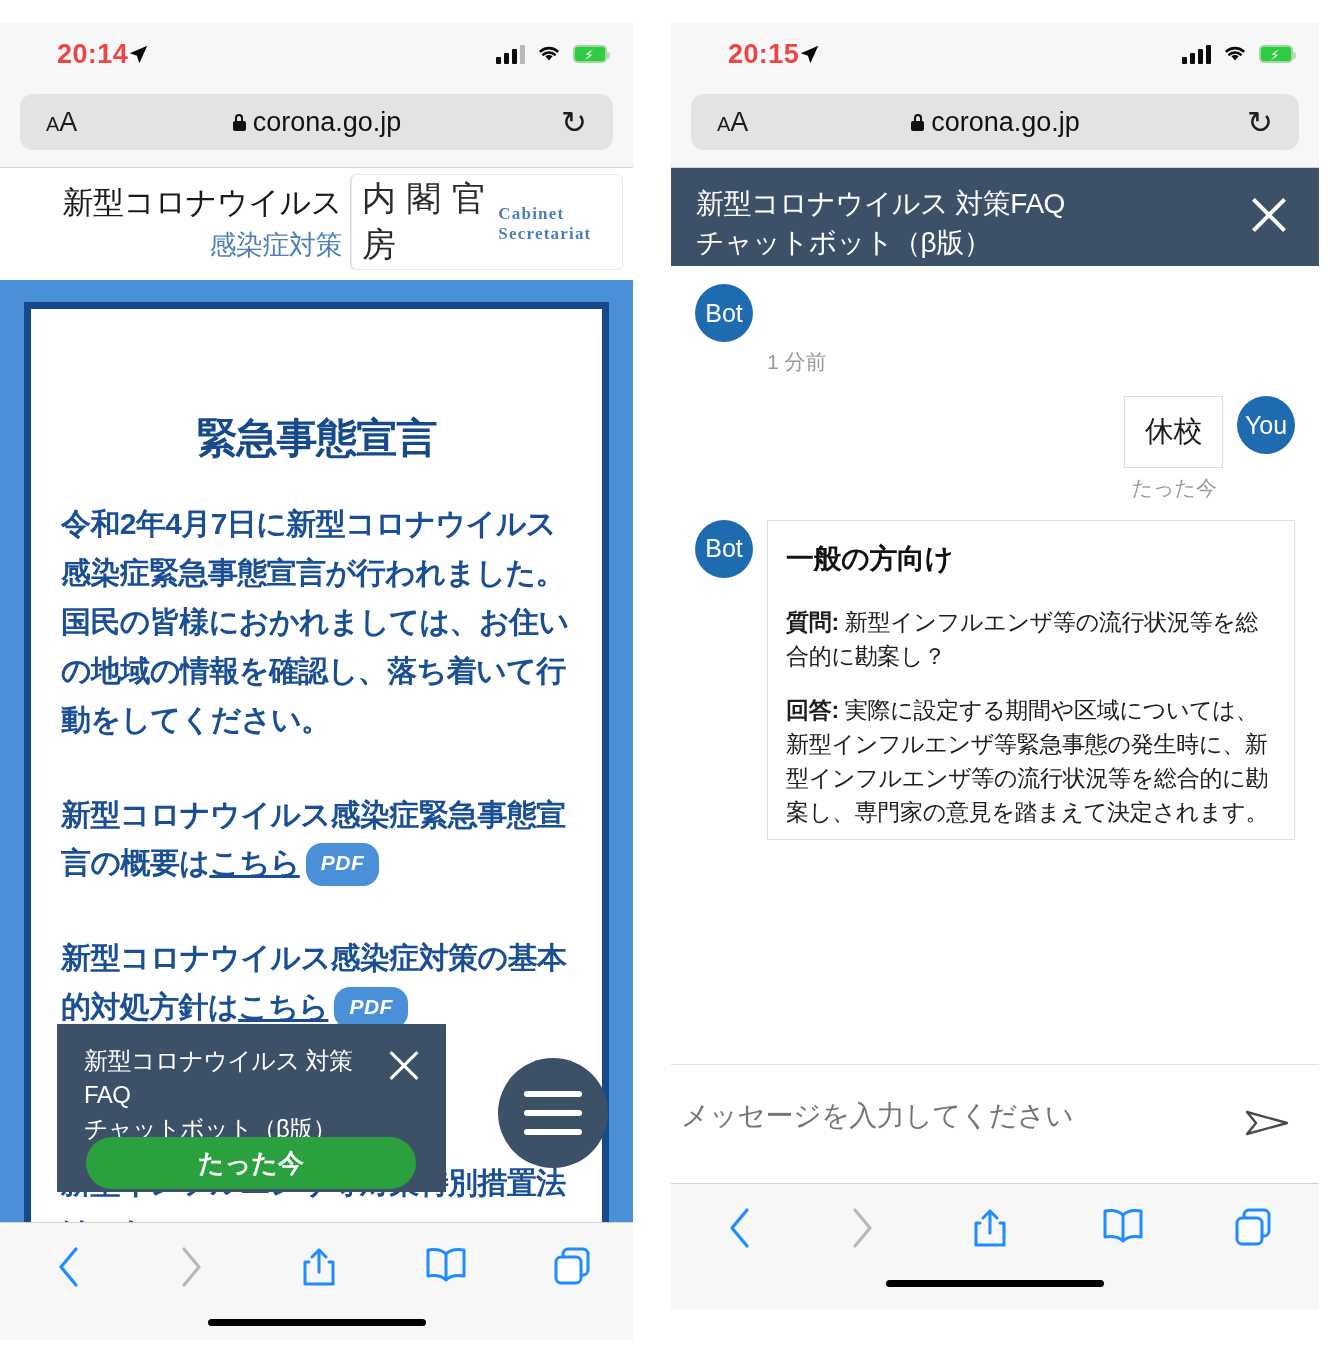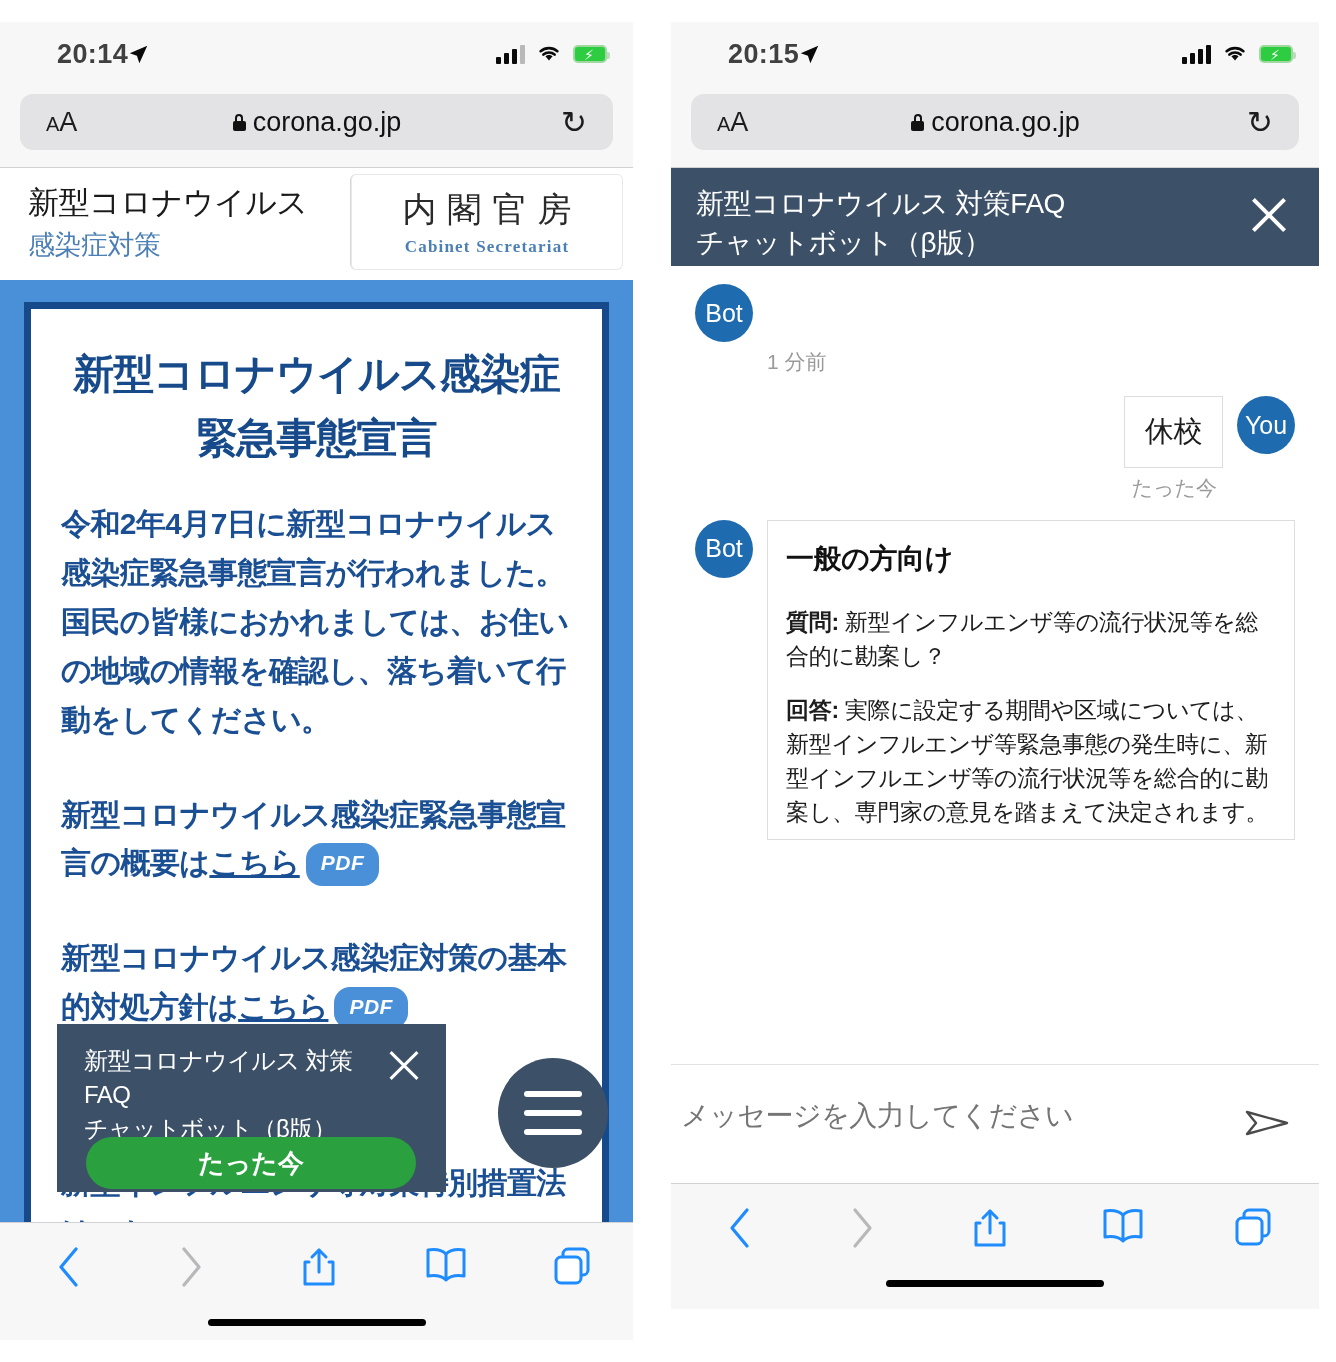--- a/index.html
+++ b/index.html
@@ -12,21 +12,21 @@
   }
   .stage{position:relative;width:1336px;height:1362px;}
 
   
   .phone{position:absolute;top:22px;width:633px;height:1318px;background:#ffffff;overflow:hidden;}
   .phone.left{left:0px;}
   .phone.right{left:671px;width:648px;}
 
   
   .statusbar{position:relative;height:72px;background:#f7f7f7;}
-  .sb-time{position:absolute;left:57px;top:17px;font-size:27px;font-weight:bold;color:#404040;letter-spacing:.4px;}
+  .sb-time{position:absolute;left:57px;top:17px;font-size:27px;font-weight:bold;color:#ef4444;letter-spacing:.4px;}
   .sb-loc{position:absolute;left:128px;top:22px;color:#0a0a0a;}
   .sb-right{position:absolute;right:26px;top:20px;display:flex;align-items:center;gap:11px;}
   .bars{display:flex;align-items:flex-end;gap:3px;height:20px;}
   .bars i{display:block;width:5px;background:#0b0b0b;border-radius:1px;}
   .bars i:nth-child(1){height:7px;}
   .bars i:nth-child(2){height:11px;}
   .bars i:nth-child(3){height:15px;}
   .bars i:nth-child(4){height:19px;background:#0b0b0b;}
   .bars.dim i:nth-child(4){background:#b9b9b9;}
   .batt{position:relative;width:34px;height:18px;border:2px solid #9fd99f;border-radius:5px;background:#2ecc40;box-sizing:border-box;}
@@ -41,24 +41,24 @@
   .aa .big{font-size:27px;}
   .url-center{display:flex;align-items:center;gap:8px;font-size:27px;color:#111;}
   .lock{width:13px;height:17px;position:relative;display:inline-block;}
   .lock::before{content:"";position:absolute;left:1px;bottom:0;width:13px;height:10px;background:#111;border-radius:2px;box-sizing:border-box;}
   .lock::after{content:"";position:absolute;left:3.5px;top:0;width:8px;height:9px;border:2px solid #111;border-bottom:none;border-radius:5px 5px 0 0;box-sizing:border-box;}
   .reload{position:absolute;right:26px;top:50%;transform:translateY(-50%);font-size:31px;color:#1c1c1e;line-height:1;}
   .chrome-sep{height:1px;background:#d2d2d4;}
 
   
   .site-header{display:flex;align-items:stretch;height:112px;background:#fff;}
-  .site-title{flex:1;padding:14px 8px 0 28px;}
+  .site-title{flex:1;padding:14px 8px 0 28px;text-align:right;}
   .site-title .l1{font-size:31px;color:#1a1a1a;letter-spacing:-.5px;}
   .site-title .l2{font-size:27px;color:#4b7fb5;letter-spacing:-.5px;margin-top:3px;}
-  .cabinet{width:272px;border-left:1px solid #d9d9d9;box-shadow:0 0 0 1px #e8e8e8 inset;display:flex;flex-direction:column;align-items:center;justify-content:center;border-radius:6px;margin:6px 10px 10px 0;}
+  .cabinet{width:272px;border-left:1px solid #d9d9d9;box-shadow:0 0 0 1px #e8e8e8 inset;display:flex;flex-direction:row;align-items:center;justify-content:center;border-radius:6px;margin:6px 10px 10px 0;}
   .cabinet .cn{font-family:"Liberation Serif","DejaVu Serif",serif;font-size:34px;letter-spacing:11px;color:#2a2a2a;padding-left:11px;}
   .cabinet .en{font-family:"Liberation Serif","DejaVu Serif",serif;font-size:17px;letter-spacing:1.2px;color:#4b7fb5;font-weight:bold;margin-top:4px;}
 
   
   .page-body{position:relative;background:#4a90d9;height:942px;overflow:hidden;}
   .card{position:absolute;left:24px;top:22px;right:24px;bottom:-60px;background:#fff;border:7px solid #164a8a;box-sizing:border-box;padding:34px 30px 0 30px;overflow:hidden;}
   .card h1{margin:0;text-align:center;font-size:41px;line-height:1.55;color:#164a8a;font-weight:bold;letter-spacing:-1px;}
   .card p{margin:30px 0 0 0;font-size:30px;line-height:1.63;color:#1b4f93;font-weight:bold;letter-spacing:-.6px;}
   .card p.links{margin-top:46px;}
   .card a{color:#1b4f93;text-decoration:underline;}
@@ -169,21 +169,21 @@
       </div>
       <div class="cabinet">
         <div class="cn">内閣官房</div>
         <div class="en">Cabinet Secretariat</div>
       </div>
     </div>
 
     <div class="page-body">
       <div class="card">
         <h1>
-          <span>新型コロナウイルス感染症</span><br>
+          <br>
           <span>緊急事態宣言</span>
         </h1>
         <p style="white-space:pre-line">令和2年4月7日に新型コロナウイルス感染症緊急事態宣言が行われました。
 国民の皆様におかれましては、お住いの地域の情報を確認し、落ち着いて行動をしてください。</p>
         <p class="links"><span>新型コロナウイルス感染症緊急事態宣言の概要は</span><a href="#">こちら</a><span class="pdf-badge">PDF</span></p>
         <p class="links"><span>新型コロナウイルス感染症対策の基本的対処方針は</span><a href="#">こちら</a><span class="pdf-badge">PDF</span></p>
         <p class="links" style="margin-top:44px"><span>事態宣</span></p>
         <p class="links" style="margin-top:34px"><span>新型インフルエンザ等対策特別措置法はこち</span></p>
       </div>
     </div>

